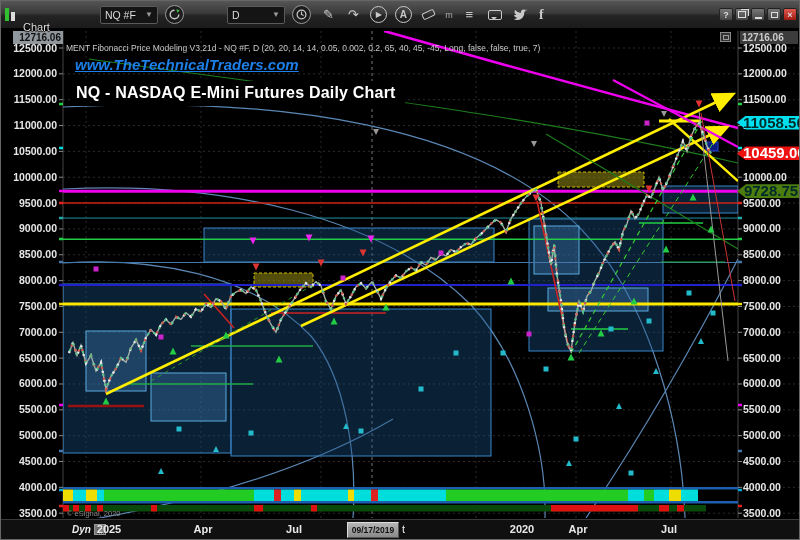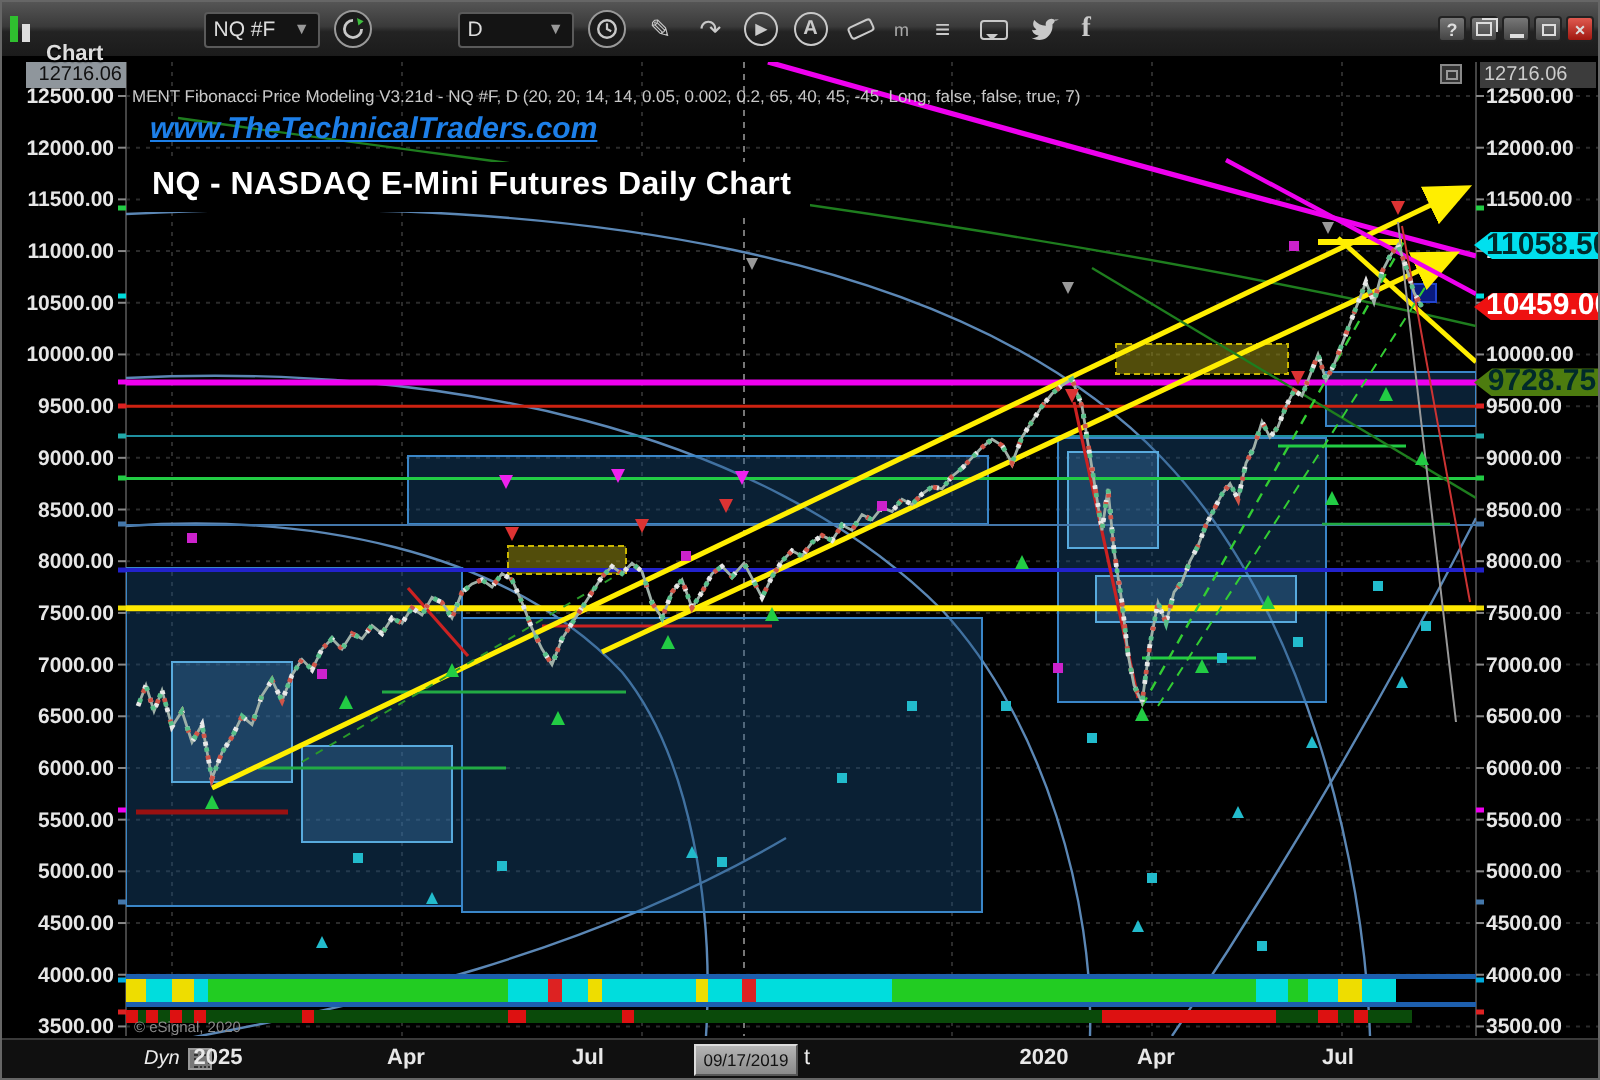--- a/index.html
+++ b/index.html
@@ -6,21 +6,21 @@
   *{box-sizing:border-box;font-family:"Liberation Sans",sans-serif;}
   .app{position:relative;width:800px;height:540px;background:#000;overflow:hidden;border:1px solid #666;}
   
   .toolbar{position:absolute;top:0;left:0;width:800px;height:28px;
     background:linear-gradient(#555 0%,#3a3a3a 45%,#232323 55%,#1b1b1b 100%);
     border-bottom:1px solid #000;display:flex;align-items:center;gap:4px;padding:0 4px;z-index:6;}
   .chart-ico{width:12px;height:14px;position:relative;margin-right:2px;}
   .chart-ico i{position:absolute;bottom:1px;width:4px;background:#2fbf2f;display:block;}
   .chart-ico i:first-child{left:0;height:13px;}
   .chart-ico i:last-child{left:6px;height:9px;background:#ddd;}
-  .tblabel{color:#ddd;font-size:11px;font-weight:bold;margin-right:10px;text-shadow:0 1px 1px #000;margin-top:24px;}
+  .tblabel{color:#ddd;font-size:11px;font-weight:normal;margin-right:10px;text-shadow:0 1px 1px #000;margin-top:24px;}
   .dd{height:18px;background:#141414;border:1px solid #5a5a5a;border-radius:2px;color:#ddd;
     font-size:10.5px;display:flex;align-items:center;justify-content:space-between;padding:0 4px;cursor:default;margin-left:36px;}
   .dd .caret{color:#999;font-size:8px;margin-left:6px;}
   .dd.sym{width:58px;} .dd.per{width:58px;}
   .circbtn{width:19px;height:19px;border-radius:50%;border:1.5px solid #999;background:#1c1c1c;
     display:flex;align-items:center;justify-content:center;margin:0 3px;}
   .tbicon{color:#c9c9c9;font-size:13px;width:21px;text-align:center;line-height:26px;}
   .tbicon.small{font-size:9px;width:12px;color:#aaa;}
   .playc,.ac{width:17px;height:17px;border-radius:50%;border:1.5px solid #c9c9c9;display:flex;
     align-items:center;justify-content:center;color:#c9c9c9;margin:0 2px;}
@@ -36,38 +36,38 @@
   .wbtn .box{width:7px;height:6px;border:1.5px solid #ddd;}
   .wbtn .dbox{width:8px;height:7px;border:1px solid #ddd;position:relative;}
   .wbtn .dbox:after{content:"";position:absolute;left:2px;top:-3px;width:7px;height:6px;border:1px solid #ddd;border-bottom:none;border-left:none;}
   .wbtn.close{background:linear-gradient(#e05a50,#a01810);}
   
   .titleline{position:absolute;color:#c9c9c9;font-size:8.5px;white-space:nowrap;z-index:4;}
   .watermark{position:absolute;left:74px;top:55px;color:#1d7fe8;font-size:15px;font-weight:bold;
     font-style:italic;text-decoration:underline;z-index:4;}
   .heading{position:absolute;left:70px;top:80px;background:#000;color:#fff;font-size:16px;
     font-weight:bold;padding:3px 9px 4px 5px;z-index:4;letter-spacing:.2px;}
-  .axistop{position:absolute;font-size:10px;font-weight:normal;z-index:5;padding:0 2px;height:13px;line-height:13px;}
+  .axistop{position:absolute;font-size:10px;font-weight:bold;z-index:5;padding:0 2px;height:13px;line-height:13px;}
   .axistop.left{left:12px;top:30px;width:50px;background:#8f969c;color:#111;text-align:right;}
   .axistop.right{left:739px;top:30px;width:58px;background:#3c3c3c;color:#ccc;}
   .badge{position:absolute;left:736px;width:62px;height:14px;line-height:14px;font-size:15px;font-weight:bold;
     text-align:center;z-index:5;clip-path:polygon(9px 0,100% 0,100% 100%,9px 100%,0 50%);padding-left:6px;}
   .popout{position:absolute;left:719px;top:31px;width:11px;height:10px;background:#333;border:1px solid #888;z-index:4;}
   .popout:after{content:"";position:absolute;left:2px;top:2px;width:4px;height:3px;border:1px solid #999;}
   .copyright{position:absolute;left:66px;top:508px;color:#8a8a8a;font-size:7.5px;z-index:4;}
   
   .bottombar{position:absolute;left:0;top:518px;width:800px;height:22px;background:#101010;
     border-top:1px solid #3a3a3a;z-index:6;}
-  .dyn{position:absolute;left:71px;top:4px;color:#eee;font-size:10px;font-weight:normal;font-style:italic;}
+  .dyn{position:absolute;left:71px;top:4px;color:#eee;font-size:10px;font-weight:bold;font-style:italic;}
   .dynico{position:absolute;left:93px;top:4px;width:12px;height:11px;background:#777;border:1px solid #999;}
   .dynico:after{content:"";position:absolute;left:2px;top:2px;width:6px;height:5px;border:1px solid #333;border-style:dotted;}
   .tlabel{position:absolute;top:3px;transform:translateX(-50%);color:#e8e8e8;font-size:11px;font-weight:bold;}
   .datebox{position:absolute;left:346px;top:2px;width:52px;height:16px;background:linear-gradient(#b5b5b5,#8a8a8a);
     border:1px solid #ddd;border-right-color:#555;border-bottom-color:#555;color:#111;font-size:8.5px;
-    font-weight:normal;text-align:center;line-height:15px;}
+    font-weight:bold;text-align:center;line-height:15px;}
   .tsuffix{position:absolute;left:401px;top:3px;color:#eee;font-size:11px;}
 </style>
 </head>
 <body>
 
 <div class="app">
 
   <svg id="plot" style="position:absolute;left:0;top:0;z-index:2" width="800" height="540">
       <defs>
         <clipPath id="pc">

